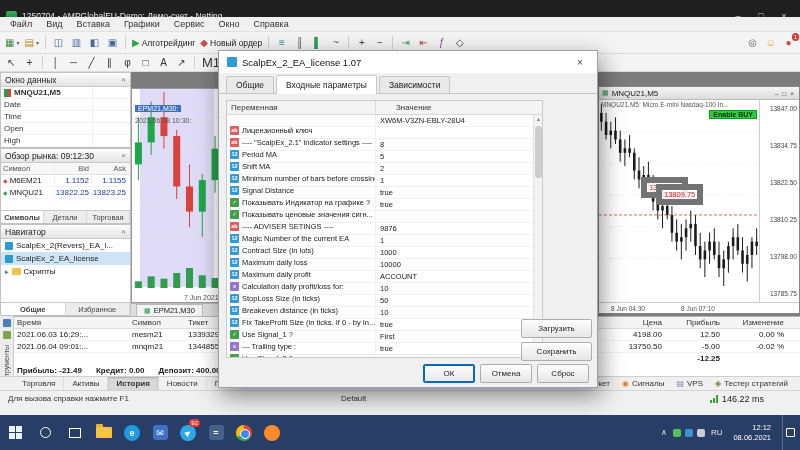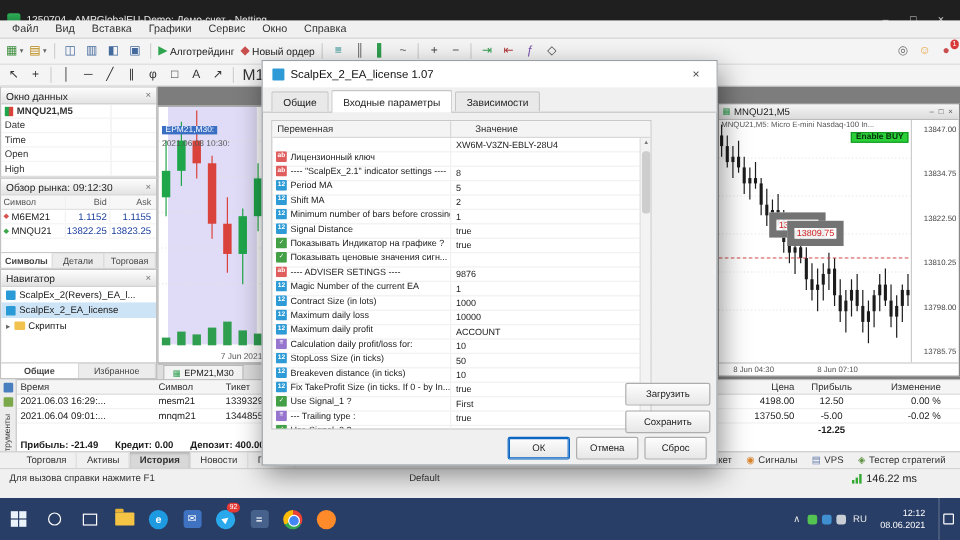--- a/index.html
+++ b/index.html
@@ -142,21 +142,21 @@
   .toolbox { position:absolute; left:14px; top:316px; width:786px; height:60px; background:#fff;
              border-top:1px solid #b5b5b5; font-size:8px; z-index:4;}
   .tb-head,.tb-row { display:flex; align-items:center; height:12px; }
   .tb-head { background:#f5f5f5; border-bottom:1px solid #ddd; color:#333; }
   .tb-row { border-bottom:1px solid #f2f2f2; }
   .col-time { width:118px; padding-left:3px; overflow:hidden; white-space:nowrap;}
   .col-sym { width:56px; overflow:hidden;}
   .col-ticket { width:120px; overflow:hidden;}
   .col-fill { flex:1; }
   .col-price { width:70px; text-align:right; padding-right:4px;}
-  .col-profit { width:58px; text-align:center; padding-right:4px;}
+  .col-profit { width:58px; text-align:right; padding-right:4px;}
   .col-change { width:64px; text-align:right; padding-right:4px;}
   .col-pad { width:12px; }
   .tb-sum { display:flex; height:11px; align-items:center; font-weight:bold; }
   .tb-account { height:13px; display:flex; gap:14px; font-weight:bold; align-items:center; padding-left:3px; font-size:8px;}
 
   .bottom-tabs { position:absolute; left:0; top:376px; width:800px; height:14px; background:#f0f0f0;
                  border-top:1px solid #cfcfcf; display:flex; align-items:center; padding-left:14px; z-index:6;}
   .btab { height:13px; display:flex; align-items:center; padding:0 8px; font-size:8px; color:#333;
           border-right:1px solid #ddd; white-space:nowrap;}
   .btab.active { background:#d8d8d8; box-shadow:inset 0 1px 2px rgba(0,0,0,.2); font-weight:bold; }

